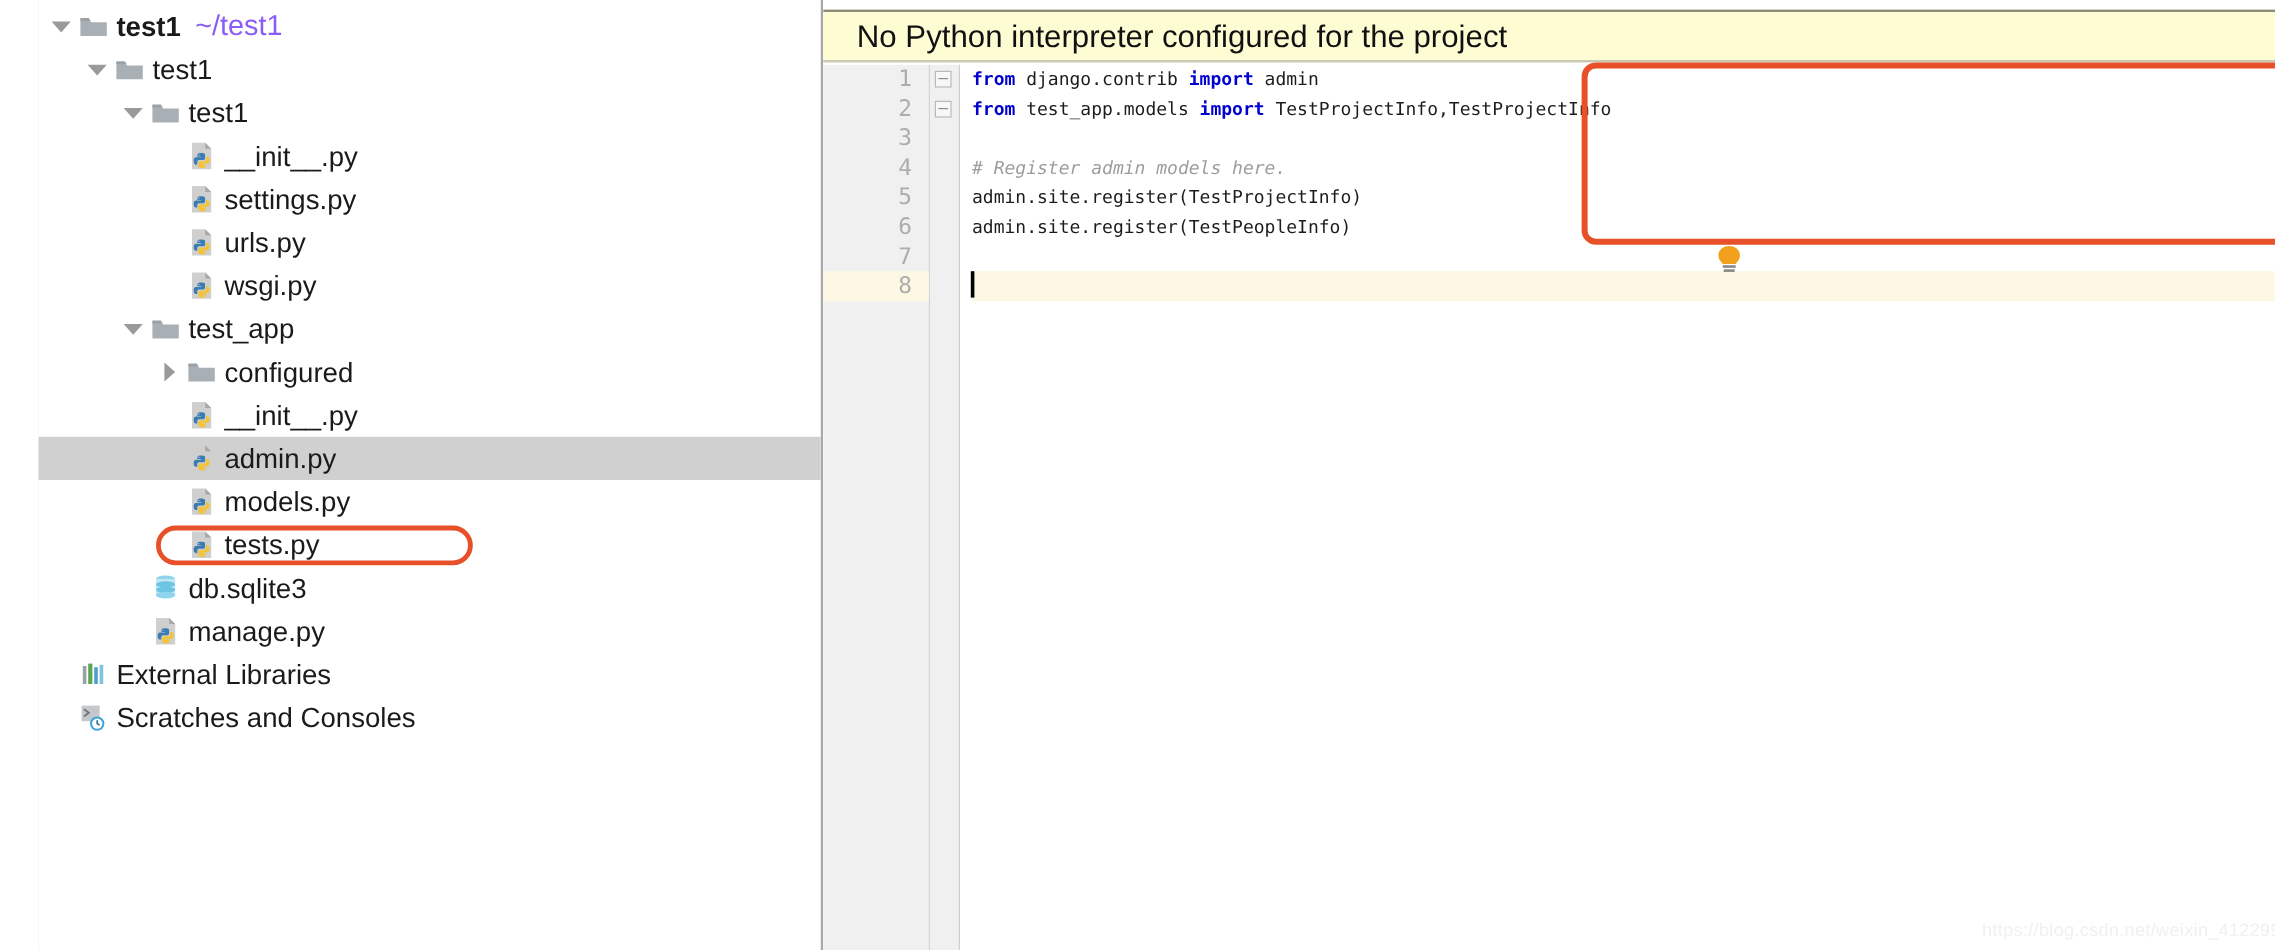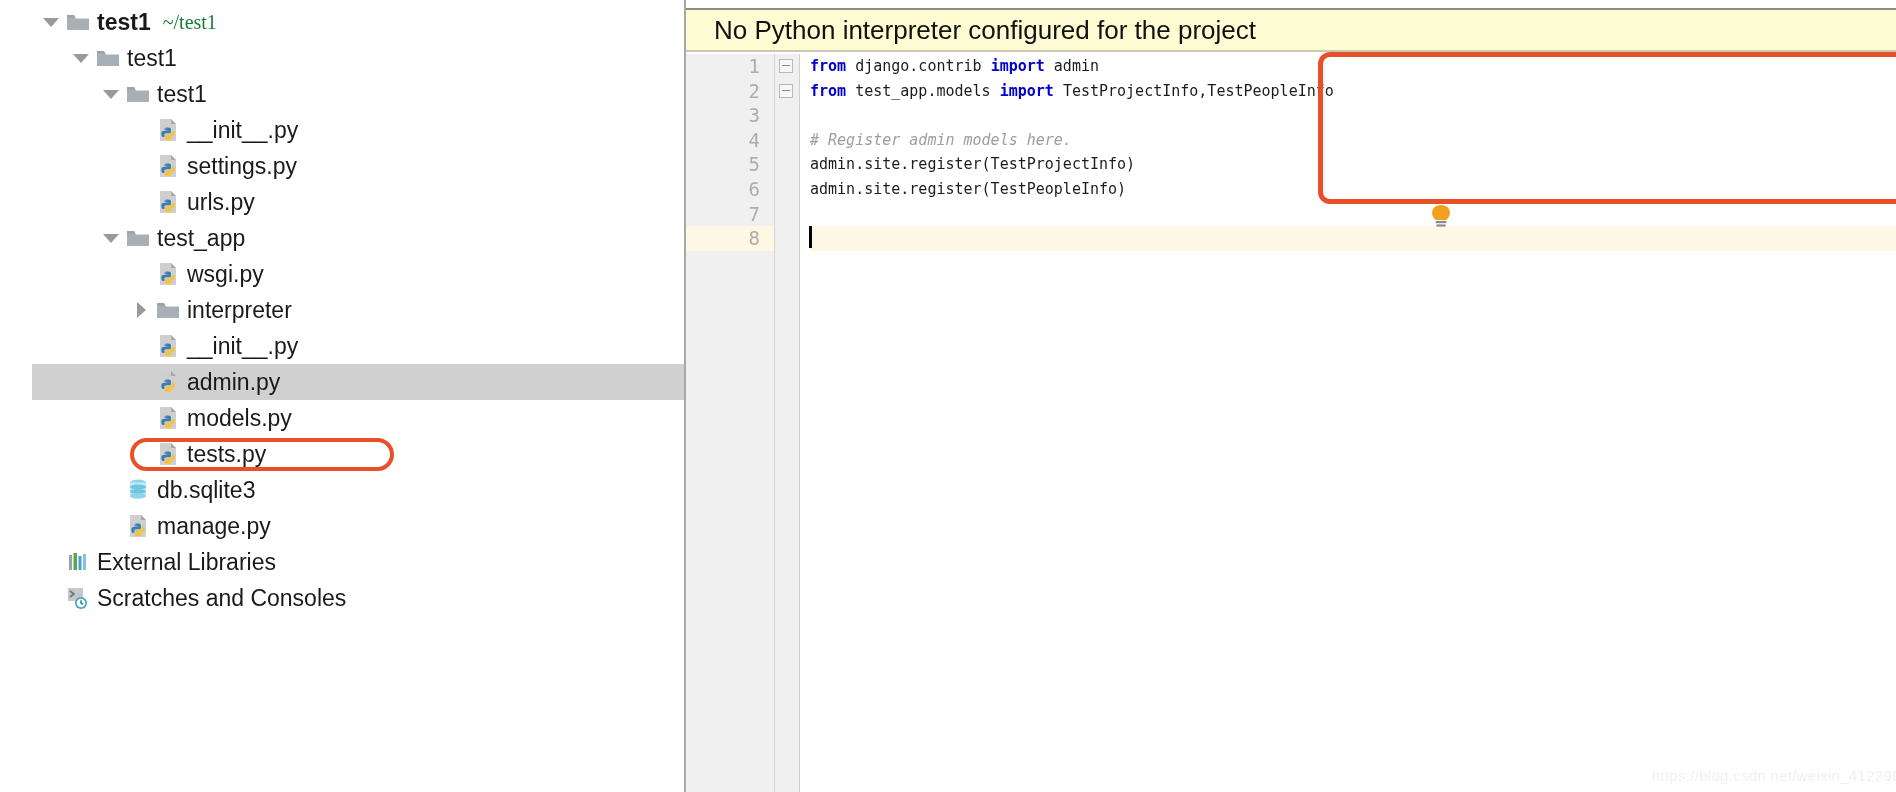--- a/index.html
+++ b/index.html
@@ -81,24 +81,23 @@
     min-width: 28px;
     height: 26px;
     display: inline-flex;
     align-items: center;
     justify-content: center;
     margin-right: 5px;
   }
   .lbl { line-height: 1; }
   .lbl.bold { font-weight: bold; }
   .path-hint {
-    color: #15803d;
-    font-size: 20px;
+    color: #8b5cf6;
+    font-size: 24px;
     margin-left: 12px;
-    font-family: Liberation Serif, serif;
   }
 
   
   .ind0 { padding-left: 6px; }
   .ind1 { padding-left: 36px; }
   .ind2 { padding-left: 66px; }
   .ind3 { padding-left: 96px; }
 
   
   .anno-admin {
@@ -339,55 +338,55 @@
           <span class="ic">
             <svg width="24" height="24" viewBox="0 0 24 24">
               <path d="M4 1 H15 L20 6 V23 H4 Z" fill="#cfcfcf"></path>
               <path d="M15 1 L20 6 H15 Z" fill="#a8a8a8"></path>
               <path d="M11.5 9.5 c-3 0-3 1.4-3 1.4 v1.7 h3.1 v0.5 H7.4 c0 0-2 -0.2 -2 2.9 0 3.1 1.8 3 1.8 3 h1.2 v-1.9 c0 0 -0.07 -1.8 1.8 -1.8 h3 c0 0 1.7 0.03 1.7 -1.65 v-2.8 c0 0 0.26 -1.35 -3.4 -1.35 z m-1.7 1 c0.3 0 0.55 0.25 0.55 0.55 0 0.3 -0.25 0.55 -0.55 0.55 -0.3 0 -0.55 -0.25 -0.55 -0.55 0 -0.3 0.25 -0.55 0.55 -0.55 z" fill="#3b7cb2"></path>
               <path d="M12.6 22.1 c3 0 3 -1.4 3 -1.4 v-1.7 h-3.1 v-0.5 h4.2 c0 0 2 0.2 2 -2.9 0 -3.1 -1.8 -3 -1.8 -3 h-1.2 v1.9 c0 0 0.07 1.8 -1.8 1.8 h-3 c0 0 -1.7 -0.03 -1.7 1.65 v2.8 c0 0 -0.26 1.35 3.4 1.35 z m1.7 -1 c-0.3 0 -0.55 -0.25 -0.55 -0.55 0 -0.3 0.25 -0.55 0.55 -0.55 0.3 0 0.55 0.25 0.55 0.55 0 0.3 -0.25 0.55 -0.55 0.55 z" fill="#f2c33c"></path>
             </svg>
           </span>
           <span class="lbl">urls.py</span>
         </div>
+        <div class="tree-row ind3">
+          <span class="arrow none"></span>
+          <span class="ic">
+            <svg width="24" height="24" viewBox="0 0 24 24">
+              <path d="M4 1 H15 L20 6 V23 H4 Z" fill="#cfcfcf"></path>
+              <path d="M15 1 L20 6 H15 Z" fill="#a8a8a8"></path>
+              <path d="M11.5 9.5 c-3 0-3 1.4-3 1.4 v1.7 h3.1 v0.5 H7.4 c0 0-2 -0.2 -2 2.9 0 3.1 1.8 3 1.8 3 h1.2 v-1.9 c0 0 -0.07 -1.8 1.8 -1.8 h3 c0 0 1.7 0.03 1.7 -1.65 v-2.8 c0 0 0.26 -1.35 -3.4 -1.35 z m-1.7 1 c0.3 0 0.55 0.25 0.55 0.55 0 0.3 -0.25 0.55 -0.55 0.55 -0.3 0 -0.55 -0.25 -0.55 -0.55 0 -0.3 0.25 -0.55 0.55 -0.55 z" fill="#3b7cb2"></path>
+              <path d="M12.6 22.1 c3 0 3 -1.4 3 -1.4 v-1.7 h-3.1 v-0.5 h4.2 c0 0 2 0.2 2 -2.9 0 -3.1 -1.8 -3 -1.8 -3 h-1.2 v1.9 c0 0 0.07 1.8 -1.8 1.8 h-3 c0 0 -1.7 -0.03 -1.7 1.65 v2.8 c0 0 -0.26 1.35 3.4 1.35 z m1.7 -1 c-0.3 0 -0.55 -0.25 -0.55 -0.55 0 -0.3 0.25 -0.55 0.55 -0.55 0.3 0 0.55 0.25 0.55 0.55 0 0.3 -0.25 0.55 -0.55 0.55 z" fill="#f2c33c"></path>
+            </svg>
+          </span>
+          <span class="lbl">wsgi.py</span>
+        </div>
         <div class="tree-row ind2">
           <span class="arrow">
             <span class="tri-down"></span>
           </span>
           <span class="ic">
             <svg width="24" height="20" viewBox="0 0 24 20">
               <path d="M1 4 H8 L10 6.5 H23 V18 H1 Z" fill="#a9b0b5"></path>
               <path d="M1 3 H8 L9.6 5.4 H1 Z" fill="#9aa2a8"></path>
             </svg>
           </span>
           <span class="lbl">test_app</span>
         </div>
         <div class="tree-row ind3">
-          <span class="arrow none"></span>
-          <span class="ic">
-            <svg width="24" height="24" viewBox="0 0 24 24">
-              <path d="M4 1 H15 L20 6 V23 H4 Z" fill="#cfcfcf"></path>
-              <path d="M15 1 L20 6 H15 Z" fill="#a8a8a8"></path>
-              <path d="M11.5 9.5 c-3 0-3 1.4-3 1.4 v1.7 h3.1 v0.5 H7.4 c0 0-2 -0.2 -2 2.9 0 3.1 1.8 3 1.8 3 h1.2 v-1.9 c0 0 -0.07 -1.8 1.8 -1.8 h3 c0 0 1.7 0.03 1.7 -1.65 v-2.8 c0 0 0.26 -1.35 -3.4 -1.35 z m-1.7 1 c0.3 0 0.55 0.25 0.55 0.55 0 0.3 -0.25 0.55 -0.55 0.55 -0.3 0 -0.55 -0.25 -0.55 -0.55 0 -0.3 0.25 -0.55 0.55 -0.55 z" fill="#3b7cb2"></path>
-              <path d="M12.6 22.1 c3 0 3 -1.4 3 -1.4 v-1.7 h-3.1 v-0.5 h4.2 c0 0 2 0.2 2 -2.9 0 -3.1 -1.8 -3 -1.8 -3 h-1.2 v1.9 c0 0 0.07 1.8 -1.8 1.8 h-3 c0 0 -1.7 -0.03 -1.7 1.65 v2.8 c0 0 -0.26 1.35 3.4 1.35 z m1.7 -1 c-0.3 0 -0.55 -0.25 -0.55 -0.55 0 -0.3 0.25 -0.55 0.55 -0.55 0.3 0 0.55 0.25 0.55 0.55 0 0.3 -0.25 0.55 -0.55 0.55 z" fill="#f2c33c"></path>
-            </svg>
-          </span>
-          <span class="lbl">wsgi.py</span>
-        </div>
-        <div class="tree-row ind3">
           <span class="arrow">
             <span class="tri-right"></span>
           </span>
           <span class="ic">
             <svg width="24" height="20" viewBox="0 0 24 20">
               <path d="M1 4 H8 L10 6.5 H23 V18 H1 Z" fill="#a9b0b5"></path>
               <path d="M1 3 H8 L9.6 5.4 H1 Z" fill="#9aa2a8"></path>
             </svg>
           </span>
-          <span class="lbl">interpreter</span>
+          <span class="lbl">configured</span>
         </div>
         <div class="tree-row ind3">
           <span class="arrow none"></span>
           <span class="ic">
             <svg width="24" height="24" viewBox="0 0 24 24">
               <path d="M4 1 H15 L20 6 V23 H4 Z" fill="#cfcfcf"></path>
               <path d="M15 1 L20 6 H15 Z" fill="#a8a8a8"></path>
               <path d="M11.5 9.5 c-3 0-3 1.4-3 1.4 v1.7 h3.1 v0.5 H7.4 c0 0-2 -0.2 -2 2.9 0 3.1 1.8 3 1.8 3 h1.2 v-1.9 c0 0 -0.07 -1.8 1.8 -1.8 h3 c0 0 1.7 0.03 1.7 -1.65 v-2.8 c0 0 0.26 -1.35 -3.4 -1.35 z m-1.7 1 c0.3 0 0.55 0.25 0.55 0.55 0 0.3 -0.25 0.55 -0.55 0.55 -0.3 0 -0.55 -0.25 -0.55 -0.55 0 -0.3 0.25 -0.55 0.55 -0.55 z" fill="#3b7cb2"></path>
               <path d="M12.6 22.1 c3 0 3 -1.4 3 -1.4 v-1.7 h-3.1 v-0.5 h4.2 c0 0 2 0.2 2 -2.9 0 -3.1 -1.8 -3 -1.8 -3 h-1.2 v1.9 c0 0 0.07 1.8 -1.8 1.8 h-3 c0 0 -1.7 -0.03 -1.7 1.65 v2.8 c0 0 -0.26 1.35 3.4 1.35 z m1.7 -1 c-0.3 0 -0.55 -0.25 -0.55 -0.55 0 -0.3 0.25 -0.55 0.55 -0.55 0.3 0 0.55 0.25 0.55 0.55 0 0.3 -0.25 0.55 -0.55 0.55 z" fill="#f2c33c"></path>
             </svg>
@@ -500,21 +499,21 @@
           <div class="gline">6</div>
           <div class="gline">7</div>
           <div class="gline current">8</div>
         </div>
       <div id="fold">
           <div class="fold-mark" style="top: 5px;"></div>
           <div class="fold-mark" style="top: 29.6px;"></div>
         </div>
       <div id="code">
           <div class="cline"><span class="kw">from </span><span>django.contrib </span><span class="kw">import </span><span>admin</span></div>
-          <div class="cline"><span class="kw">from </span><span>test_app.models </span><span class="kw">import </span><span>TestProjectInfo,TestPeopleInfo</span></div>
+          <div class="cline"><span class="kw">from </span><span>test_app.models </span><span class="kw">import </span><span>TestProjectInfo,TestProjectInfo</span></div>
           <div class="cline"><span></span></div>
           <div class="cline"><span class="cm"># Register admin models here.</span></div>
           <div class="cline"><span>admin.site.register(TestProjectInfo)</span></div>
           <div class="cline"><span>admin.site.register(TestPeopleInfo)</span></div>
           <div class="cline"><span></span></div>
           <div class="cline current"><span></span><span class="caret"></span></div>
         </div>
     </div>
 
     <div class="anno-code"></div>

